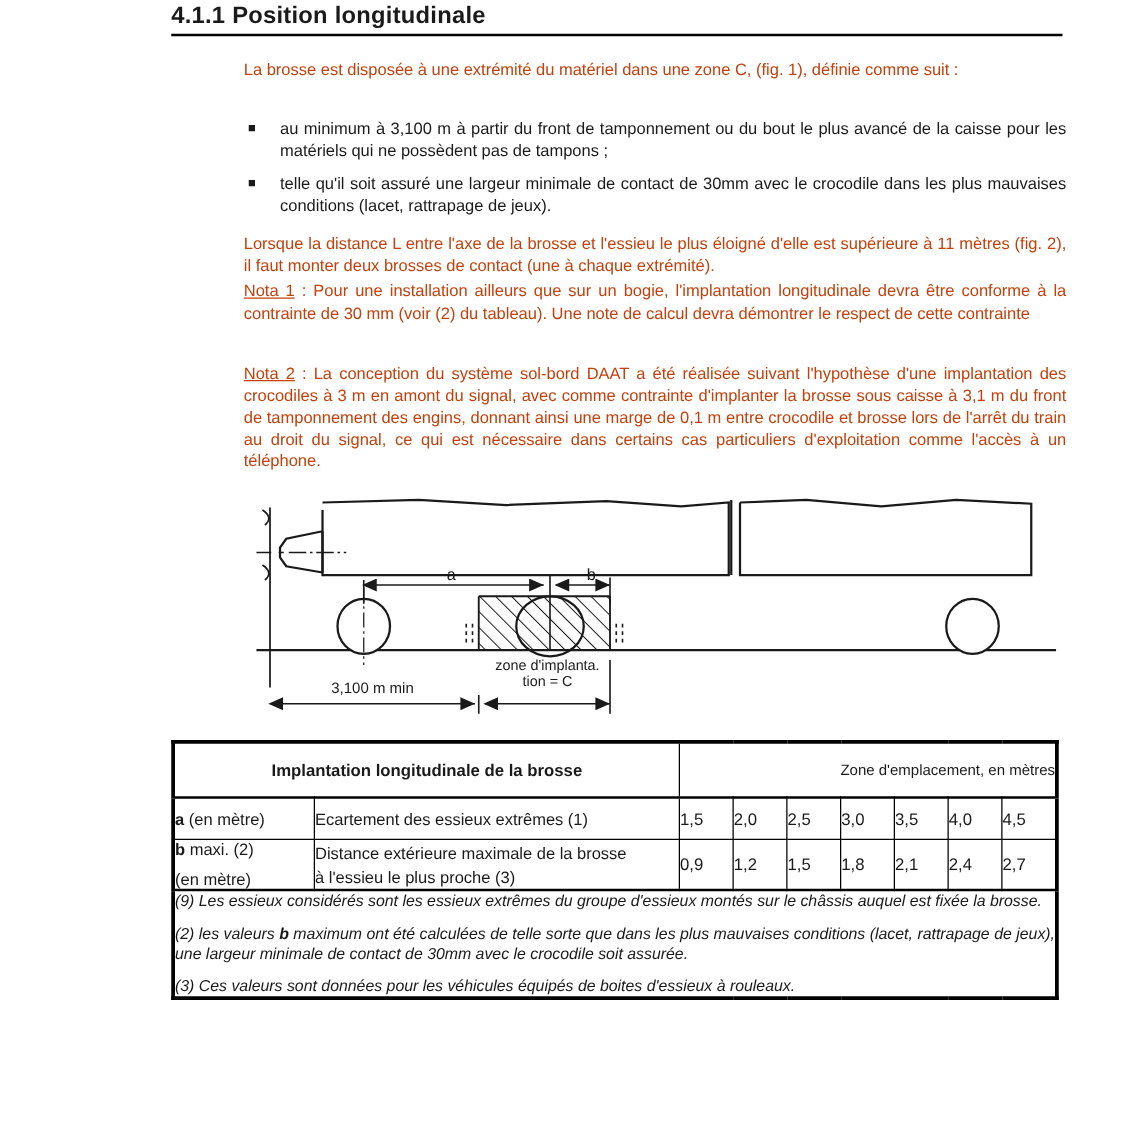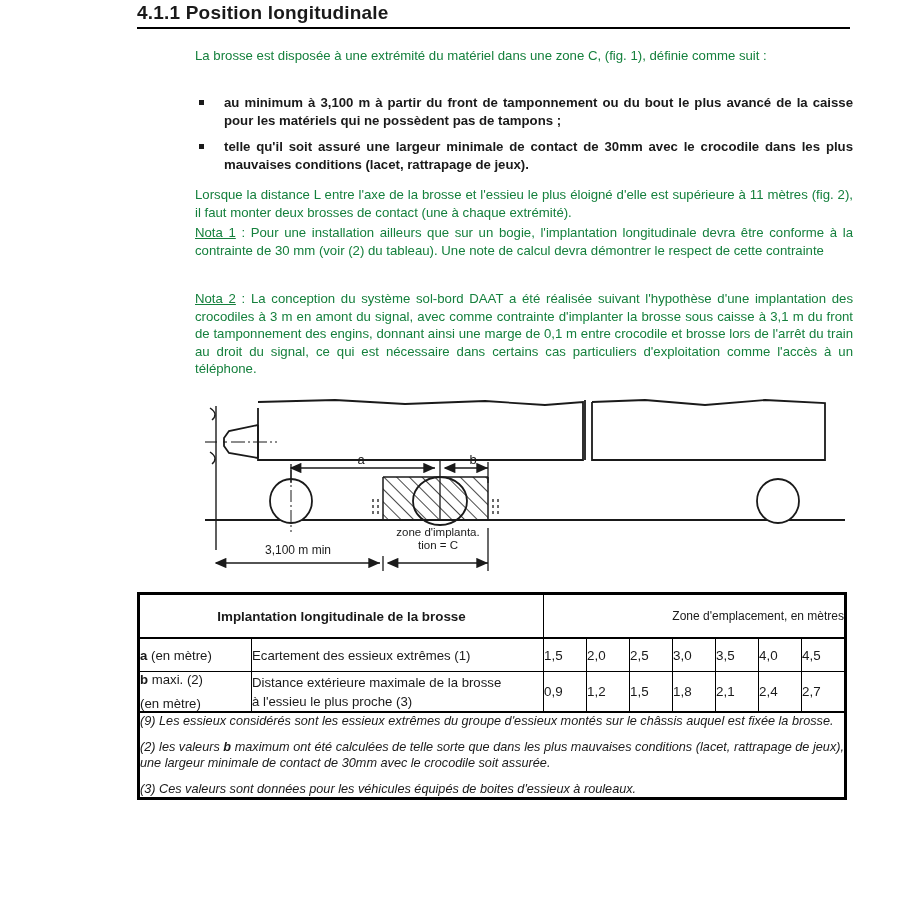--- a/index.html
+++ b/index.html
@@ -37,42 +37,41 @@
   }
 
   
   .body-block {
     position: absolute;
     left: 195px;
     width: 658px;
     font-size: 13.2px;
     line-height: 17.5px;
     text-align: justify;
-    color: #15803d;
+    color: #c2410c;
   }
   .p-intro   { top: 47px; }
   .p-lorsque { top: 186px; }
   .p-nota1   { top: 224px; }
   .p-nota2   { top: 290px; }
 
   .bullet-list {
     position: absolute;
     left: 195px;
     width: 658px;
     font-size: 13.2px;
     line-height: 17.5px;
     text-align: justify;
     color: #1a1a1a;
   }
   .bl-1 { top: 94px; }
   .bl-2 { top: 138px; }
   .bullet-row {
     position: relative;
     padding-left: 29px;
-    font-weight: bold;
   }
   .bullet-row::before {
     content: "";
     position: absolute;
     left: 4px;
     top: 6px;
     width: 5px;
     height: 5px;
     background: #1a1a1a;
   }

